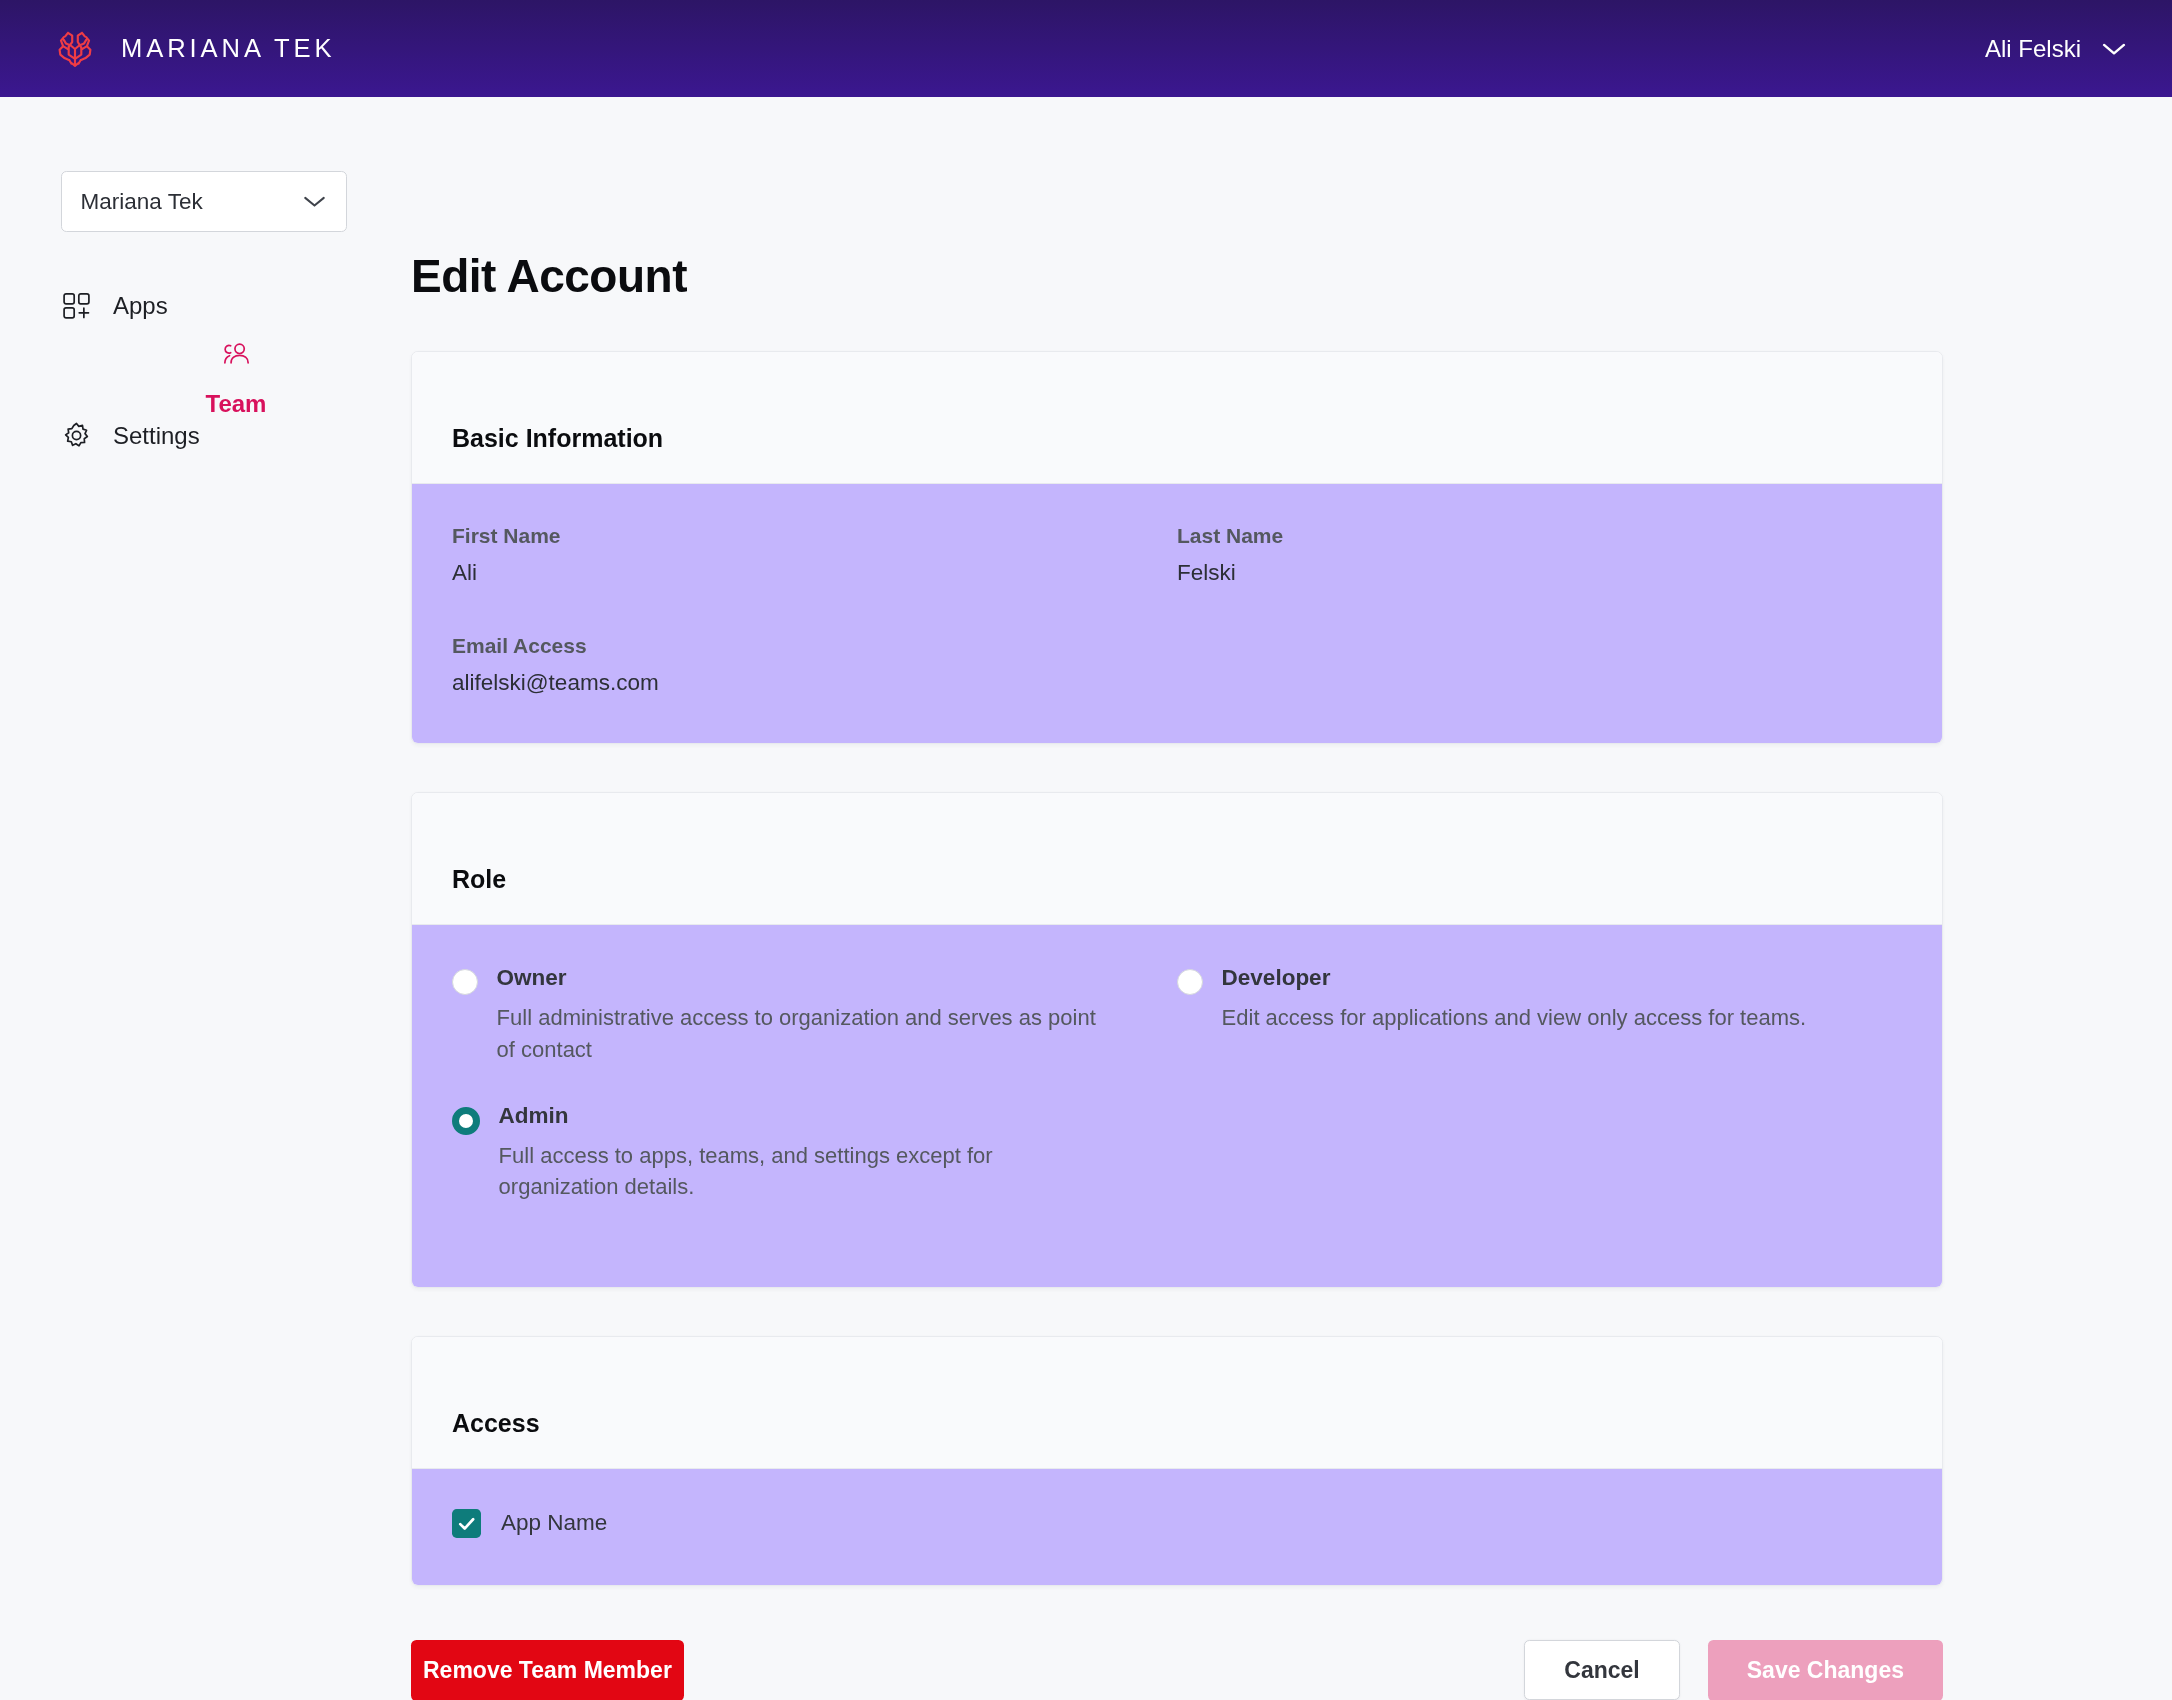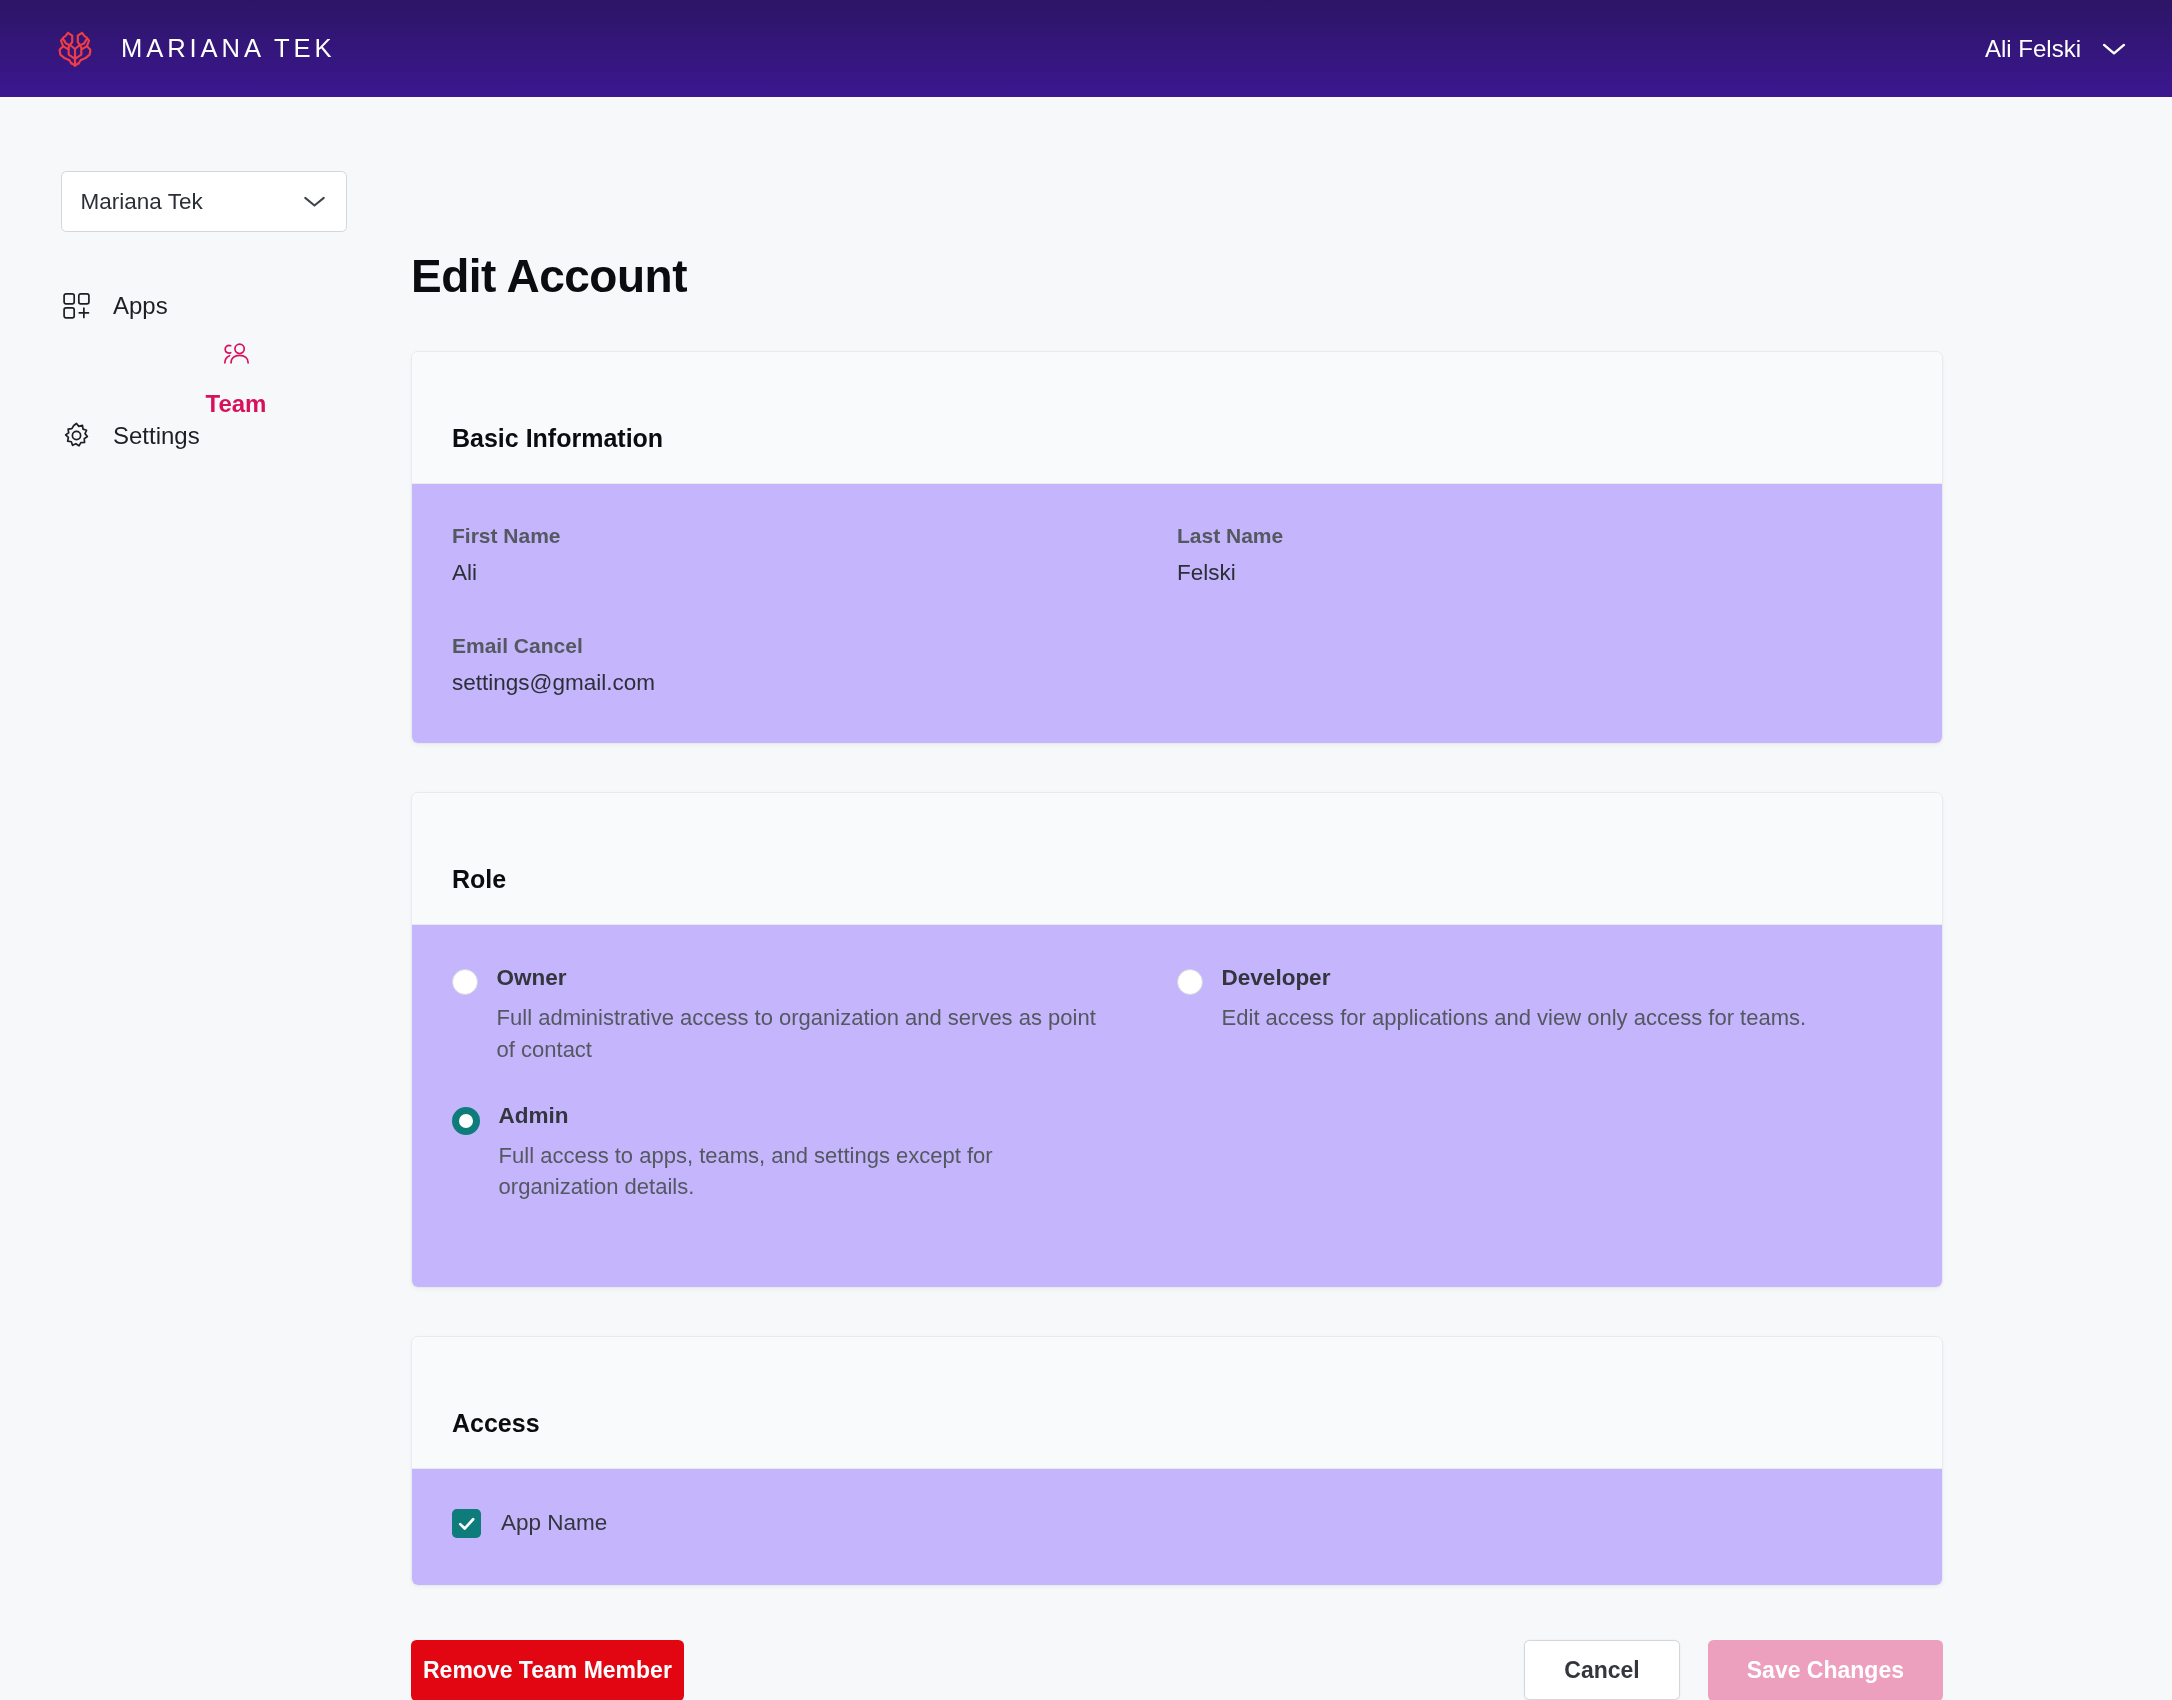--- a/index.html
+++ b/index.html
@@ -269,22 +269,22 @@
             <div class="field-label">First Name</div>
             <div class="field-value">Ali</div>
           </div>
 
           <div>
             <div class="field-label">Last Name</div>
             <div class="field-value">Felski</div>
           </div>
 
           <div>
-            <div class="field-label">Email Cancel</div>
-            <div class="field-value">settings@gmail.com</div>
+            <div class="field-label">Email Access</div>
+            <div class="field-value">alifelski@teams.com</div>
           </div>
 
           <div></div>
         </div>
       </div>
     </section>
 
     <section class="card">
       <div class="card-head">
         <div class="card-title">Role</div>

